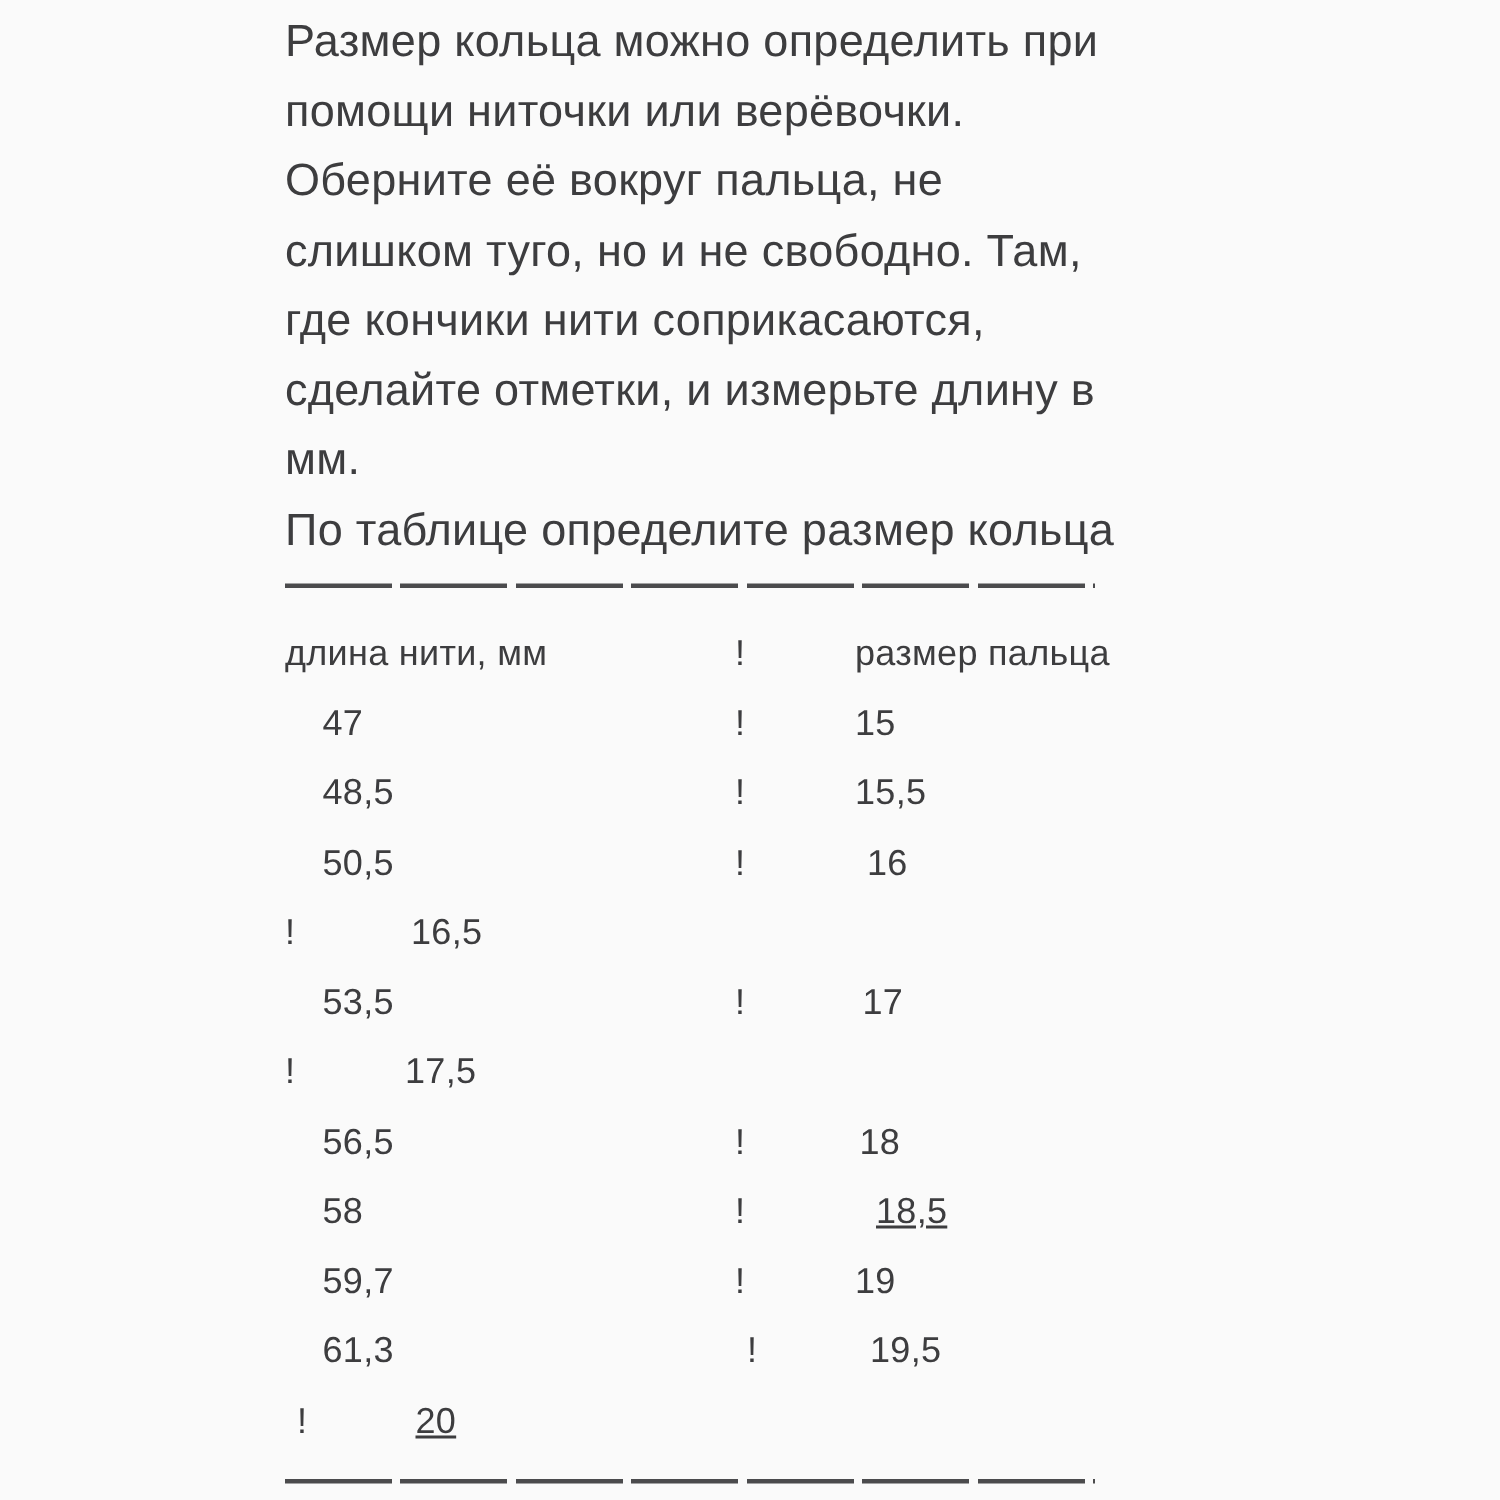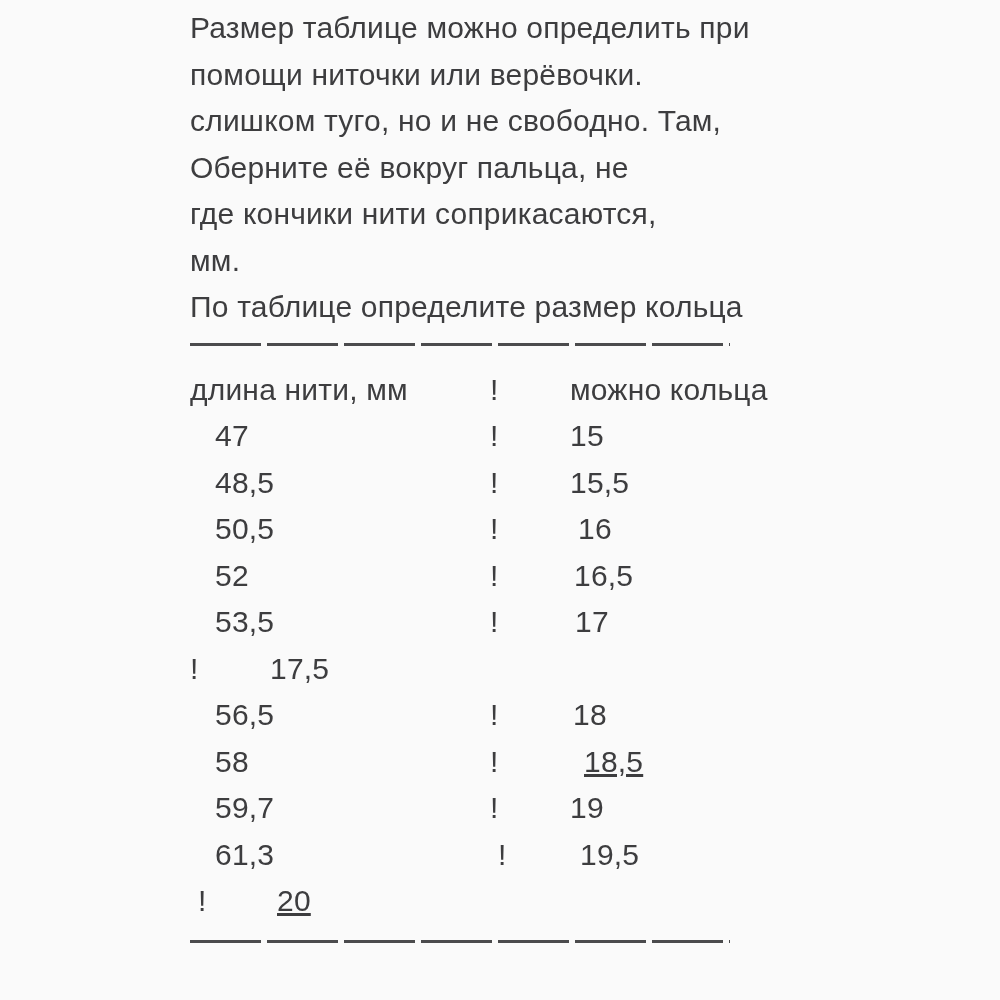--- a/index.html
+++ b/index.html
@@ -30,21 +30,21 @@
     height: 3px;
     width: 540px;
     background: repeating-linear-gradient(90deg,
       #4b4b4d 0px, #4b4b4d 71px,
       transparent 71px, transparent 77px);
   }
   .divider-top { margin-top: 12px; }
   .divider-bottom { margin-top: 15px; }
   .size-table {
     margin-top: 21px;
-    font-size: 30px;
+    font-size: 24px;
     letter-spacing: 0.2px;
   }
   .trow {
     display: flex;
     height: 46.5px;
     align-items: center;
   }
   .c1 {
     width: 300px;
     box-sizing: border-box;
@@ -69,37 +69,38 @@
   .trow.val:nth-child(11) .c2 { padding-left: 10px; }
   .trow.val:nth-child(12) .sep { padding-left: 8px; } 
   .trow.val:nth-child(12) .c2 { padding-left: 7px; text-decoration: underline; }
 </style>
 </head>
 <body>
 
 <div class="page">
 
   <div>
-    <div class="intro-line">Размер таблице можно определить при</div>
+    <div class="intro-line">Размер кольца можно определить при</div>
     <div class="intro-line">помощи ниточки или верёвочки.</div>
+    <div class="intro-line">Оберните её вокруг пальца, не</div>
     <div class="intro-line">слишком туго, но и не свободно. Там,</div>
-    <div class="intro-line">Оберните её вокруг пальца, не</div>
     <div class="intro-line">где кончики нити соприкасаются,</div>
+    <div class="intro-line">сделайте отметки, и измерьте длину в</div>
     <div class="intro-line">мм.</div>
     <div class="intro-line">По таблице определите размер кольца</div>
   </div>
 
   <div class="divider divider-top"></div>
 
   <div class="size-table">
 
     <div class="trow hdr">
       <div class="c1">длина нити, мм</div>
       <div class="sep">!</div>
-      <div class="c2">можно кольца</div>
+      <div class="c2">размер пальца</div>
     </div>
 
     <div class="trow val">
       <div class="c1">47</div>
       <div class="sep">!</div>
       <div class="c2">15</div>
     </div>
 
     <div class="trow val">
       <div class="c1">48,5</div>
@@ -107,21 +108,20 @@
       <div class="c2">15,5</div>
     </div>
 
     <div class="trow val">
       <div class="c1">50,5</div>
       <div class="sep">!</div>
       <div class="c2">16</div>
     </div>
 
     <div class="trow val">
-      <div class="c1">52</div>
       <div class="sep">!</div>
       <div class="c2">16,5</div>
     </div>
 
     <div class="trow val">
       <div class="c1">53,5</div>
       <div class="sep">!</div>
       <div class="c2">17</div>
     </div>
 

